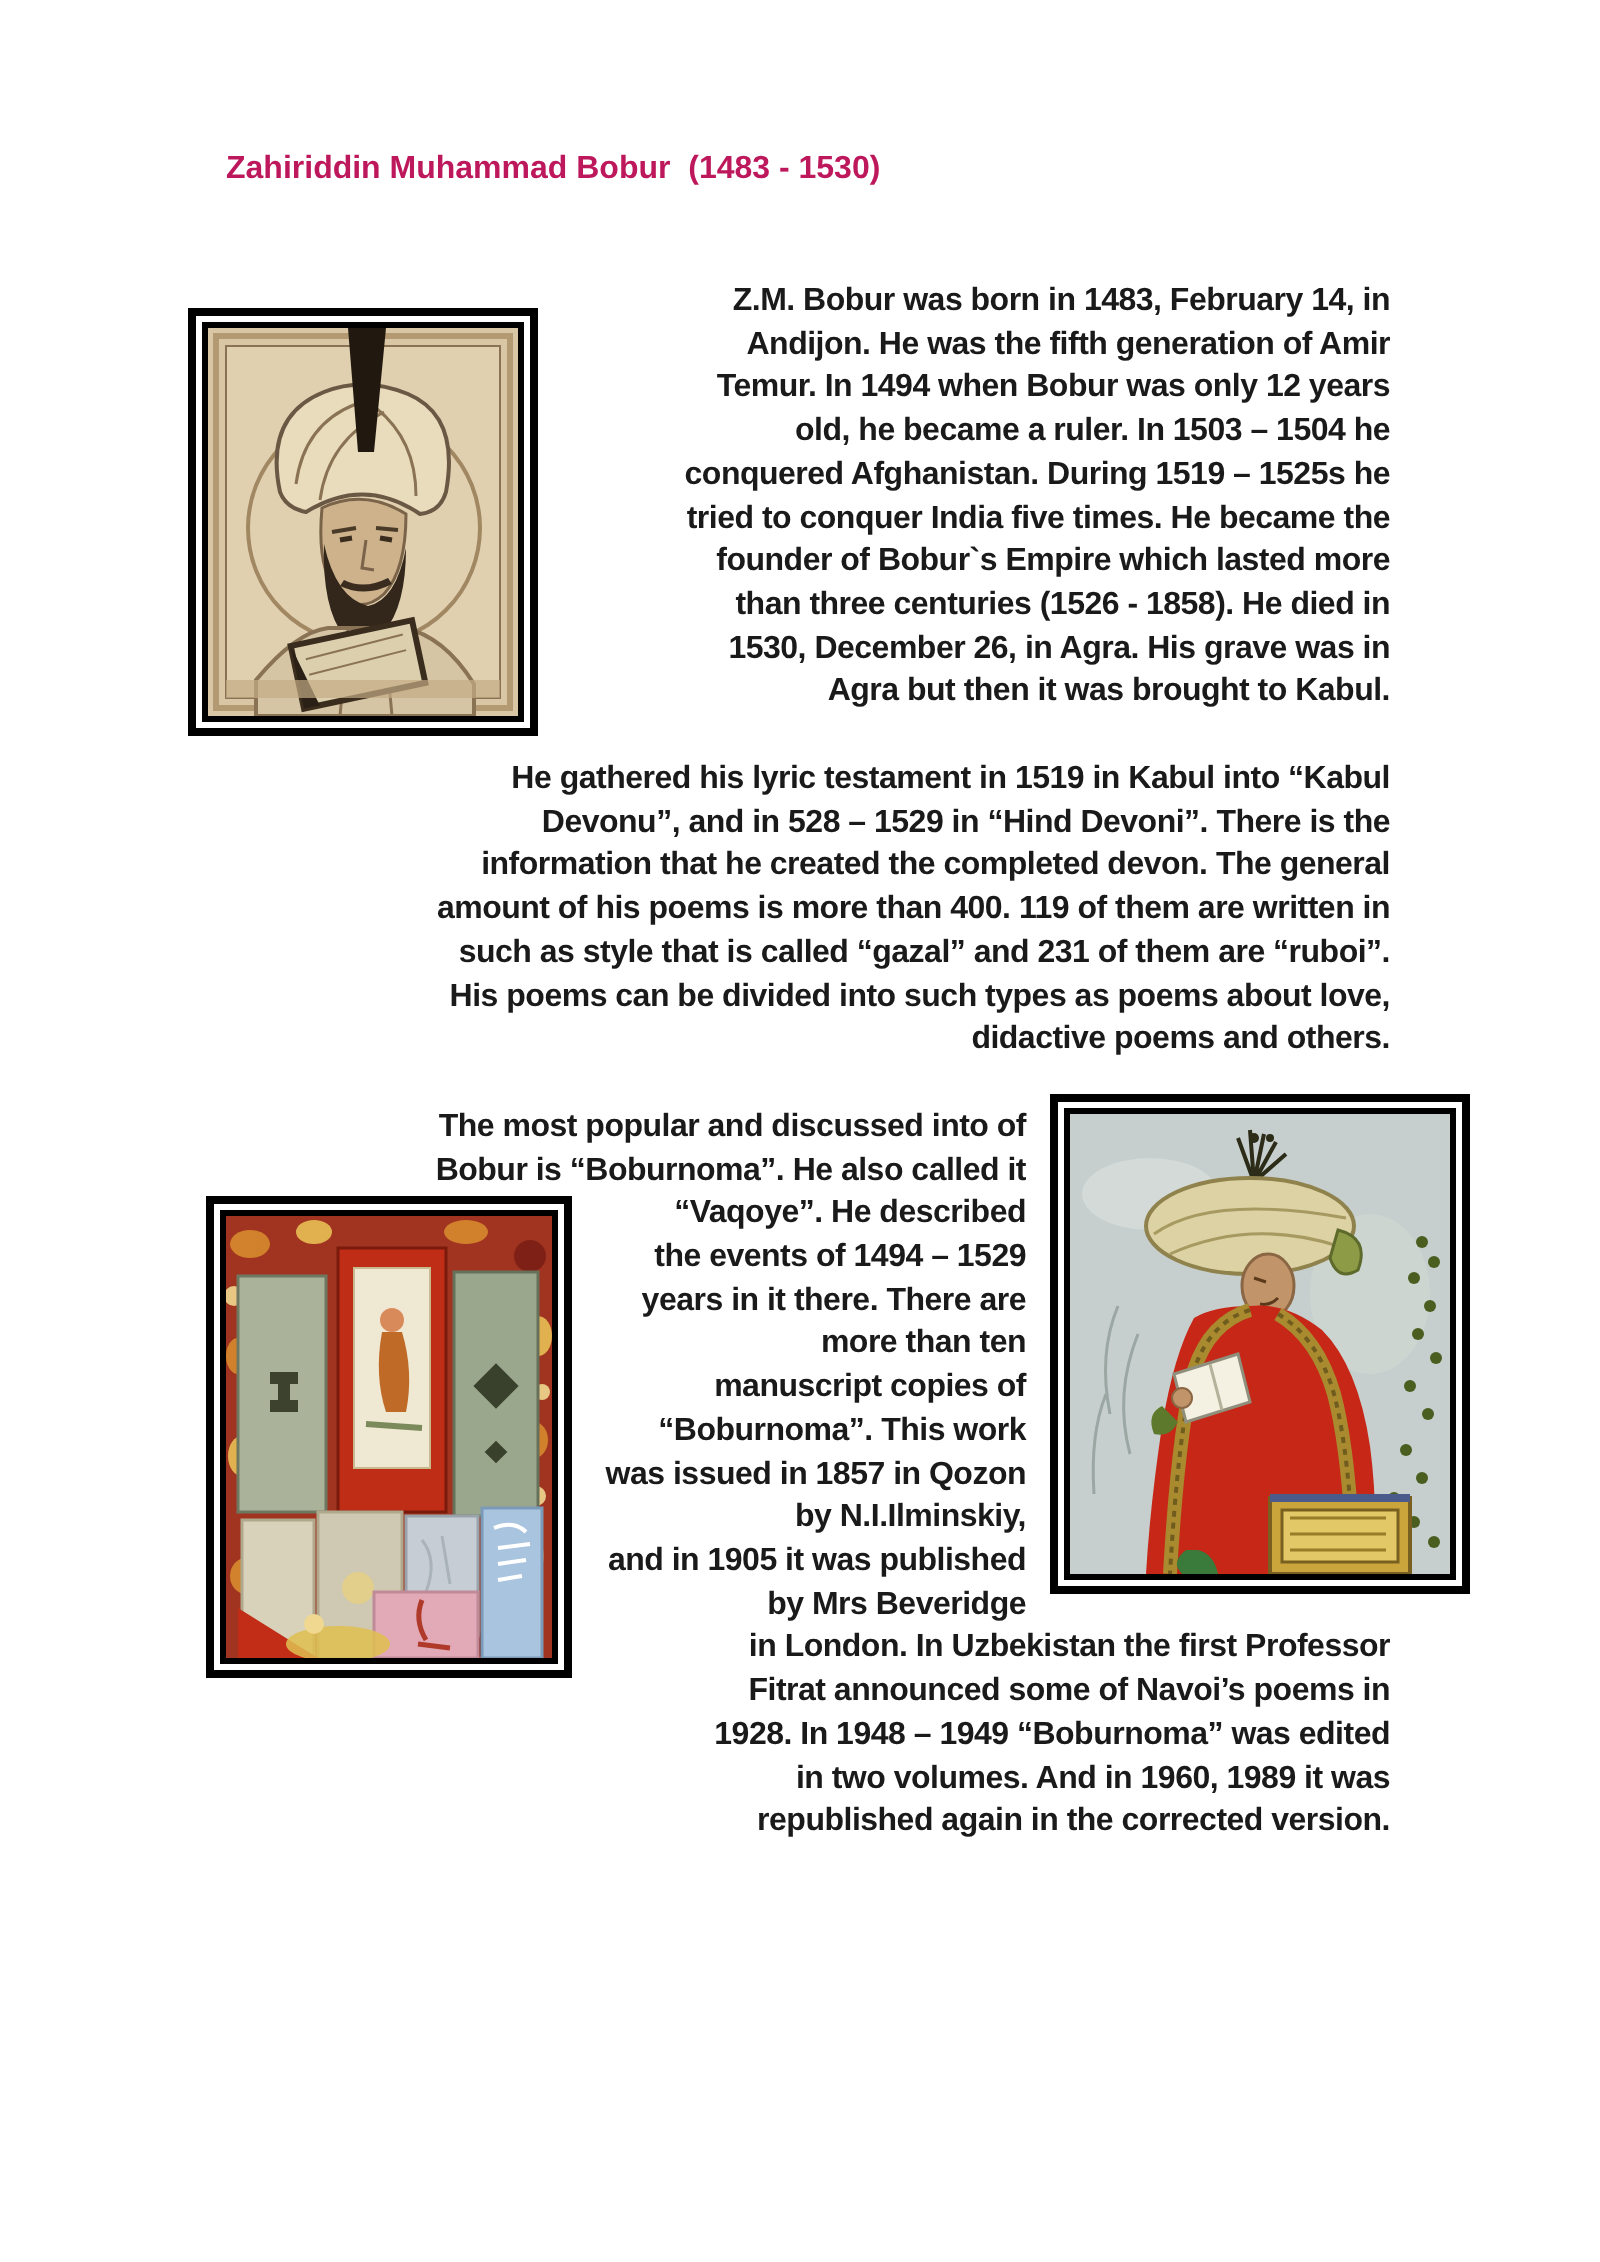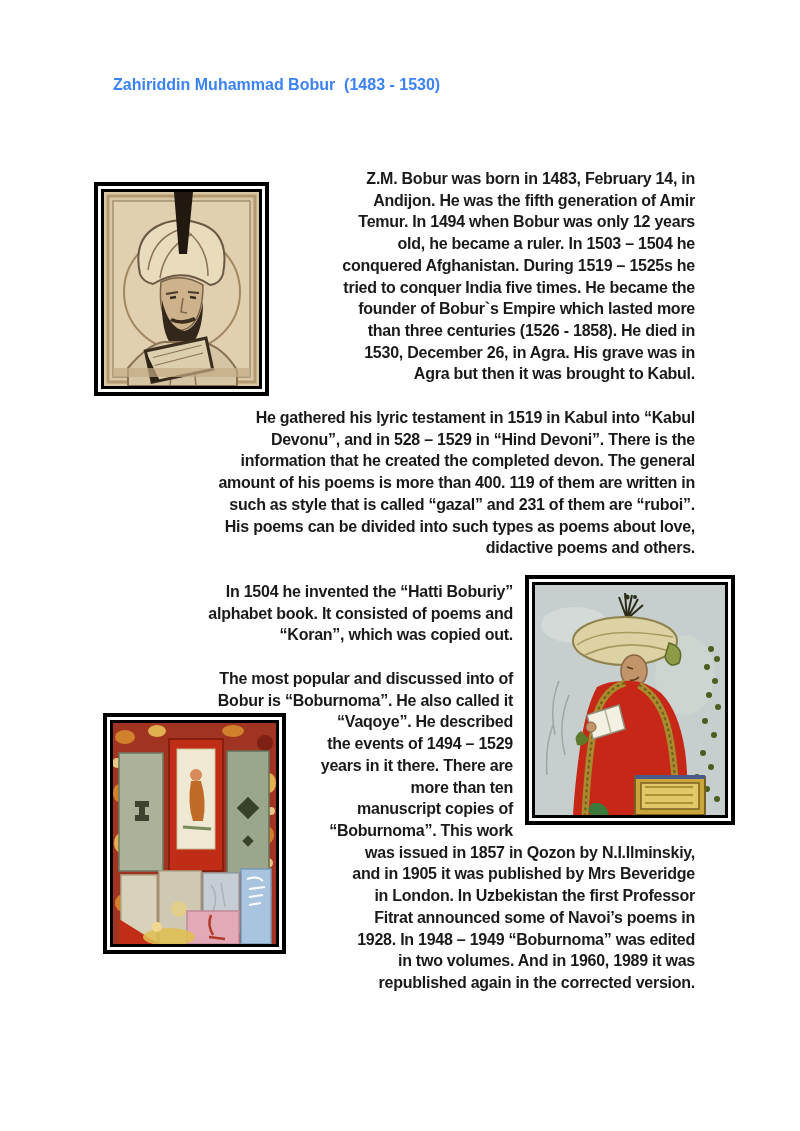--- a/index.html
+++ b/index.html
@@ -10,22 +10,22 @@
     overflow: hidden;
     font-family: "Liberation Sans", "DejaVu Sans", sans-serif;
     font-weight: bold;
     color: #1a1a1a;
   }
   .page { padding: 74px 105px 0 113px; }
 
   .doc-title {
     font-size: 16px;
     line-height: 22px;
-    margin: 0 0 72px 0;
-    color: #3b82f6;
+    margin: 0 0 44px 0;
+    color: #be185d;
     white-space: pre;
     font-weight: bold;
   }
 
   p.body-par {
     font-size: 16px;
     line-height: 21.7px;
     letter-spacing: -0.25px;
     margin: 0 0 22px 0;
     white-space: pre-line;
@@ -168,23 +168,20 @@
           <rect x="100" y="192" width="70" height="38" fill="#caa53c" stroke="#7a6020" stroke-width="2"></rect>
           <rect x="106" y="198" width="58" height="26" fill="#e2c867" stroke="#7a6020" stroke-width="1.5"></rect>
           <path d="M100,192 L170,192" stroke="#4a5a8a" stroke-width="4"></path>
           <path d="M110,202 L158,202 M110,210 L158,210 M110,218 L158,218" stroke="#9a7c28" stroke-width="1.5"></path>
           <path d="M58,218 Q50,224 56,230 L74,230 Q72,220 64,218 Z" fill="#3a7a3a"></path>
         </svg>
       </span>
     </div>
 
 
-    <p class="body-par">In 1504 he invented the “Hatti Boburiy”
-alphabet book. It consisted of poems and
-“Koran”, which was copied out.</p>
 
     <p class="body-par no-gap">The most popular and discussed into of
 Bobur is “Boburnoma”. He also called it</p>
 
     <div class="pic-frame books-frame">
       <span class="inner">
         <svg width="163" height="221" viewBox="0 0 163 221">
           <rect width="163" height="221" fill="#a03420"></rect>
 
           <g opacity="0.9">

